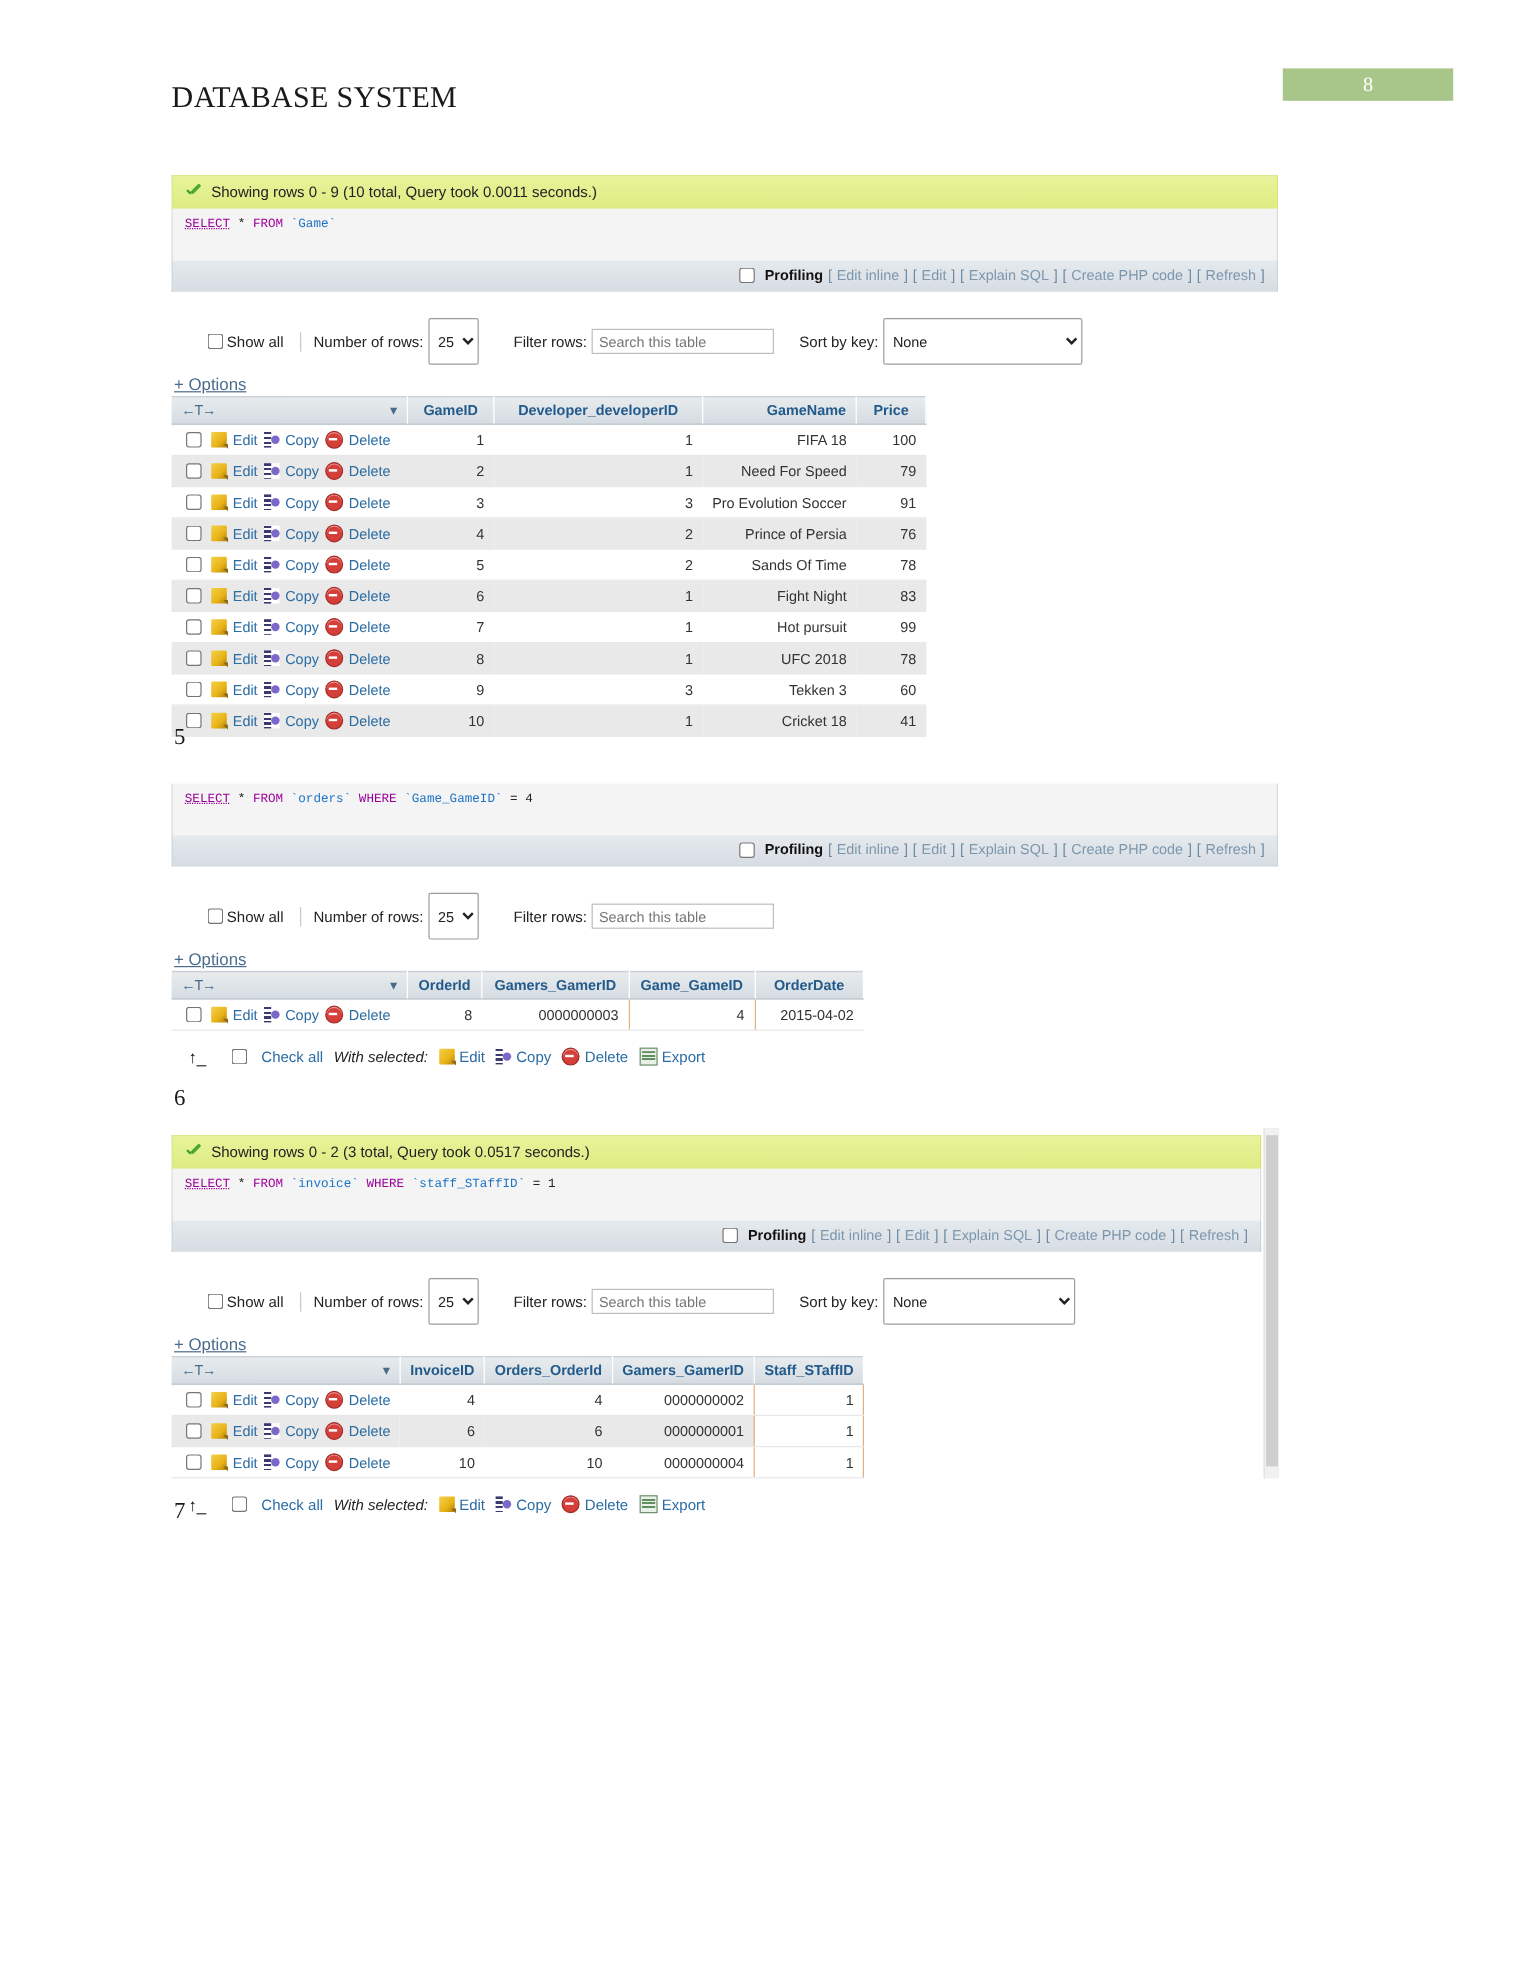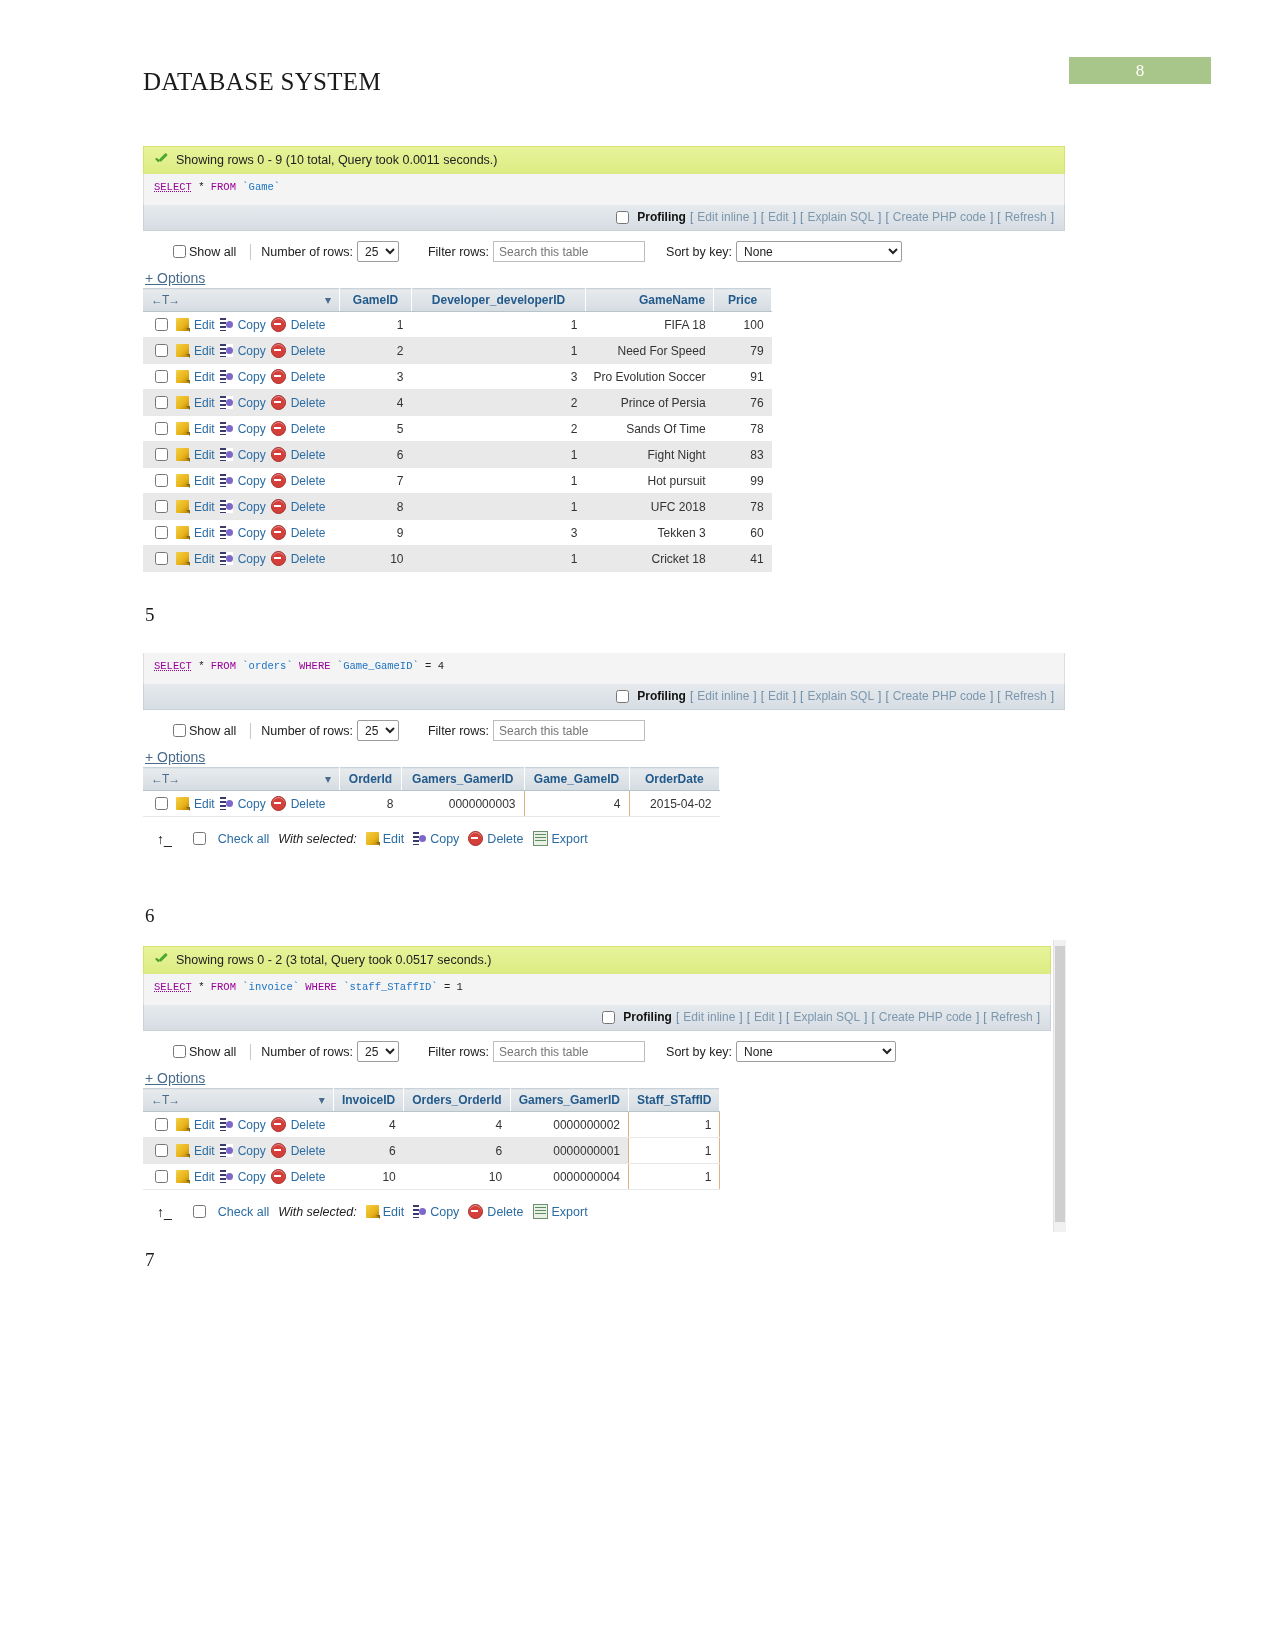--- a/index.html
+++ b/index.html
@@ -51,21 +51,21 @@
   .check-ico::before{
     content:"";position:absolute;left:1px;top:5px;width:5px;height:2px;
     background:#3f9b2e;transform:rotate(45deg);border-radius:1px;
   }
   .check-ico::after{
     content:"";position:absolute;left:4px;top:2px;width:10px;height:2.5px;
     background:#4aa832;transform:rotate(-45deg);border-radius:1px;
   }
   .sqlbox{
     background:#f4f4f4;border:1px solid #dddddd;border-top:none;border-bottom:none;
-    padding:7px 10px 12px 10px;
+    padding:7px 10px 24px 10px;
     font-family:"Liberation Mono", monospace;
     font-size:10.5px;
   }
   .kw{color:#990099;}
   .kw.u{text-decoration:underline;text-decoration-style:dotted;}
   .star{color:#222;}
   .tbl{color:#1d74c4;}
   .num{color:#222;}
   .toolbar{
     background:#dfe5e9;
@@ -79,30 +79,30 @@
   }
   .toolbar input[type=checkbox]{margin:0 4px 0 0;vertical-align:-1px;}
   .lnk{color:#7c97ad;text-decoration:none;}
   .sep{color:#6c8aa3;}
   .prof-label{font-weight:bold;color:#111;font-size:12px;}
 
   
   .optsbar{
     display:flex;align-items:center;gap:0px;
     font-size:12.5px;color:#222;
-    padding:10px 0 4px 0;
+    padding:22px 0 4px 0;
     white-space:nowrap;
   }
   .optsbar .grp{display:flex;align-items:center;}
   .optsbar label{margin-right:4px;}
   .vdiv{width:1px;height:16px;background:#c8c8c8;margin:0 10px;}
   .sel{
     font-family:"Liberation Sans",sans-serif;font-size:12px;
     border:1px solid #9c9c9c;background:#fff;
-    height:21px;padding:0 3px;border-radius:2px;color:#222;
+    height:39px;padding:0 3px;border-radius:2px;color:#222;
   }
   .txtin{
     font-family:"Liberation Sans",sans-serif;font-size:12px;
     border:1px solid #bdbdbd;background:#fff;
     height:21px;padding:0 5px;color:#8d8d8d;border-radius:0;
     box-sizing:border-box;
   }
   .plus-options{
     font-size:14px;color:#4a6c8c;padding:4px 0 2px 2px;text-decoration:underline;
   }

